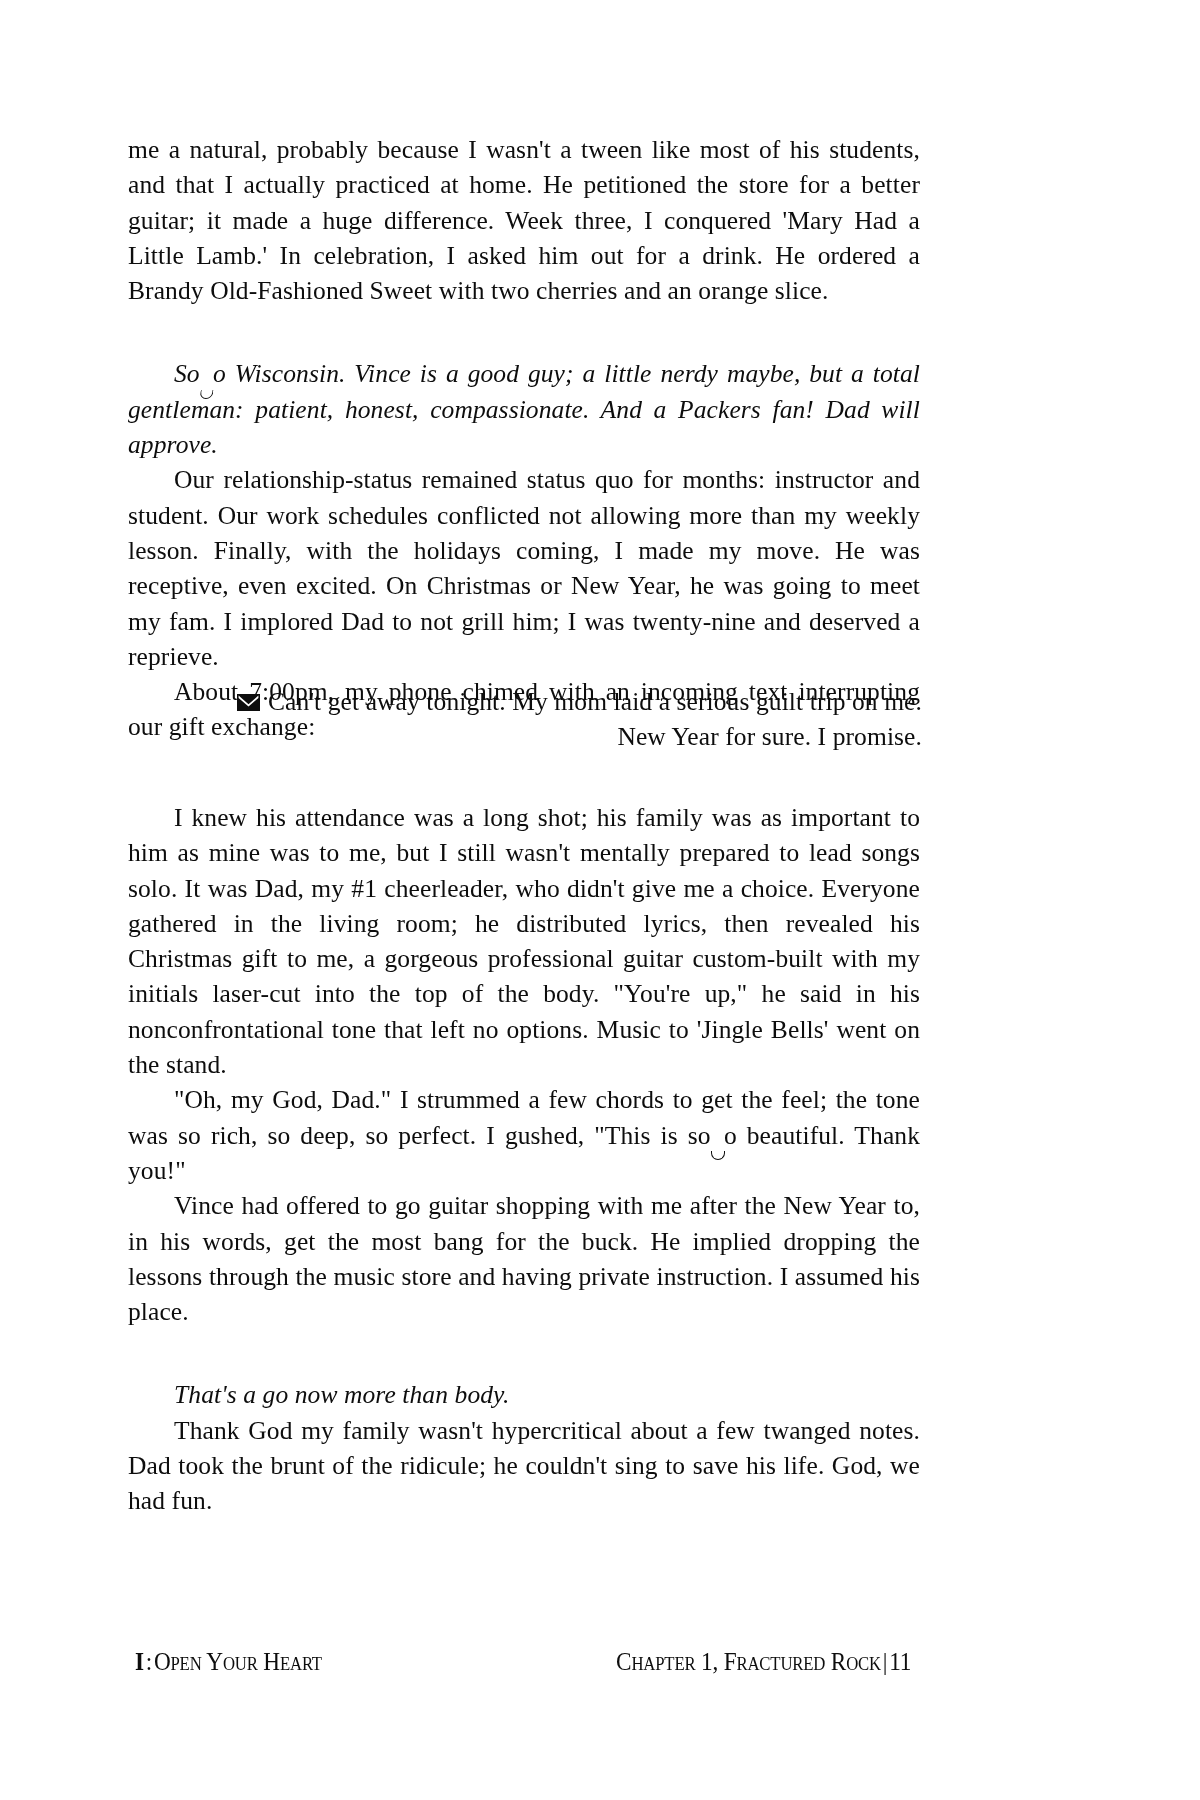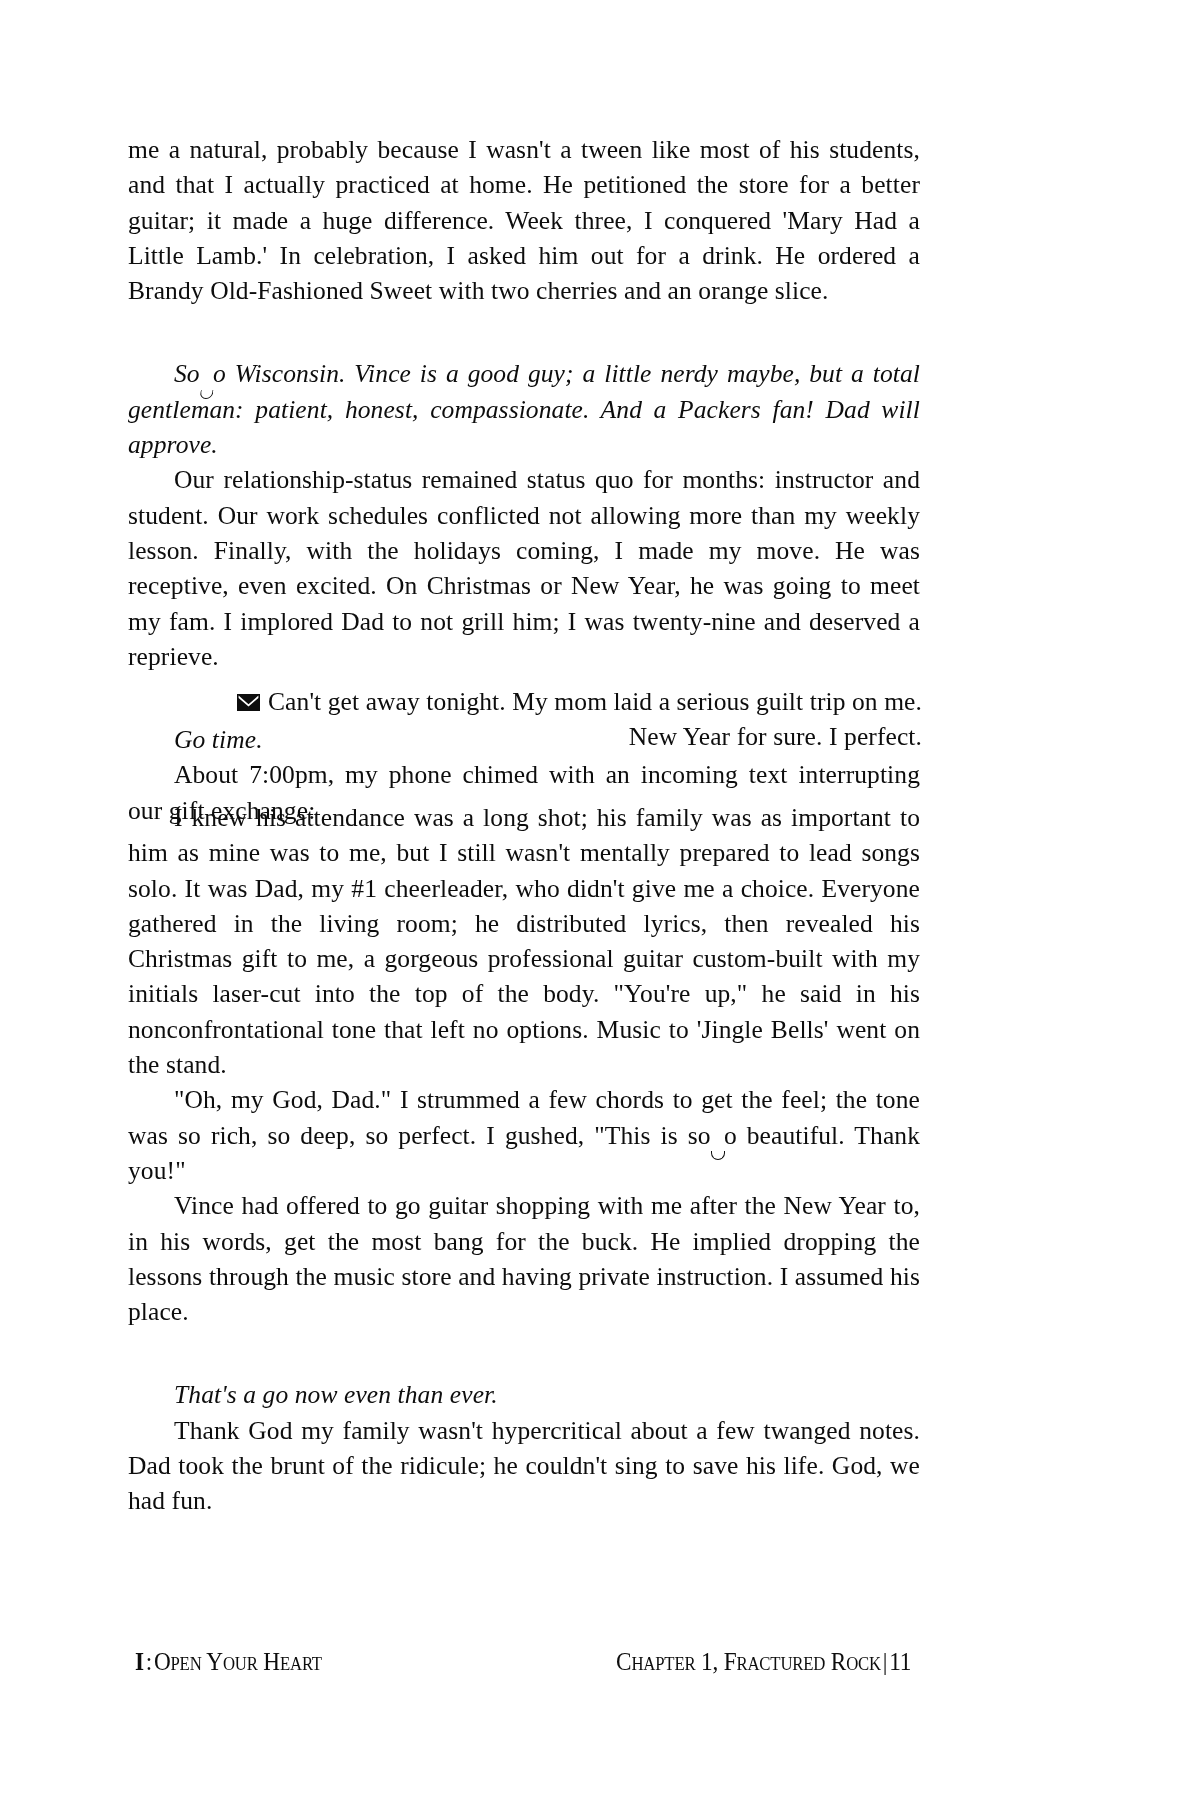--- a/index.html
+++ b/index.html
@@ -145,42 +145,41 @@
 <div class="page">
 
   <div class="text-block">
 
     <p class="para">me a natural, probably because I wasn't a tween like most of his students, and that I actually practiced at home. He petitioned the store for a better guitar; it made a huge difference. Week three, I conquered 'Mary Had a Little Lamb.' In celebration, I asked him out for a drink. He ordered a Brandy Old-Fashioned Sweet with two cherries and an orange slice.</p>
 
     <p class="para indent italic"><span>So</span><span class="undertie"></span><span>o Wisconsin. Vince is a good guy; a little nerdy maybe, but a total gentleman: patient, honest, compassionate. And a Packers fan! Dad will approve.</span></p>
 
     <p class="para indent">Our relationship-status remained status quo for months: instructor and student. Our work schedules conflicted not allowing more than my weekly lesson. Finally, with the holidays coming, I made my move. He was receptive, even excited. On Christmas or New Year, he was going to meet my fam. I implored Dad to not grill him; I was twenty-nine and deserved a reprieve.</p>
 
-    <p class="para indent italic">Go time.</p>
 
     <p class="para indent">About 7:00pm, my phone chimed with an incoming text interrupting our gift exchange:</p>
   </div>
 
   <div class="msg-block">
     <p class="msg-line first"><span class="envelope-icon"><svg width="25" height="19" viewBox="0 0 25 19" xmlns="http://www.w3.org/2000/svg">
             <rect x="1" y="1" width="23" height="17" fill="#0d0d0d"></rect>
             <path d="M2.6 2.6 L12.5 11.2 L22.4 2.6 L22.4 5.0 L12.5 13.4 L2.6 5.0 Z" fill="#ffffff"></path>
           </svg></span><span>Can't get away tonight. My mom laid a serious guilt trip on me.</span></p>
-    <p class="msg-line">New Year for sure. I perfect.</p>
+    <p class="msg-line">New Year for sure. I promise.</p>
   </div>
 
   <div class="text-block" style="top: 800px;">
 
     <p class="para indent" style="margin-top: 0;">I knew his attendance was a long shot; his family was as important to him as mine was to me, but I still wasn't mentally prepared to lead songs solo. It was Dad, my #1 cheerleader, who didn't give me a choice. Everyone gathered in the living room; he distributed lyrics, then revealed his Christmas gift to me, a gorgeous professional guitar custom-built with my initials laser-cut into the top of the body. "You're up," he said in his nonconfrontational tone that left no options. Music to 'Jingle Bells' went on the stand.</p>
 
     <p class="para indent"><span>"Oh, my God, Dad." I strummed a few chords to get the feel; the tone was so rich, so deep, so perfect. I gushed, "This is so</span><span class="undertie"></span><span>o beautiful. Thank you!"</span></p>
 
     <p class="para indent">Vince had offered to go guitar shopping with me after the New Year to, in his words, get the most bang for the buck. He implied dropping the lessons through the music store and having private instruction. I assumed his place.</p>
 
-    <p class="para indent italic">That's a go now even than ever.</p>
+    <p class="para indent italic">That's a go now more than body.</p>
 
     <p class="para indent">Thank God my family wasn't hypercritical about a few twanged notes. Dad took the brunt of the ridicule; he couldn't sing to save his life. God, we had fun.</p>
   </div>
 
   <div class="footer">
     <div class="footer-left"><span class="roman">I</span><span class="footer-sep">:</span><span>Open Your Heart</span></div>
     <div class="footer-right"><span>Chapter 1, Fractured Rock</span><span class="footer-sep">|</span><span class="footer-page">11</span></div>
   </div>
 
 </div>

